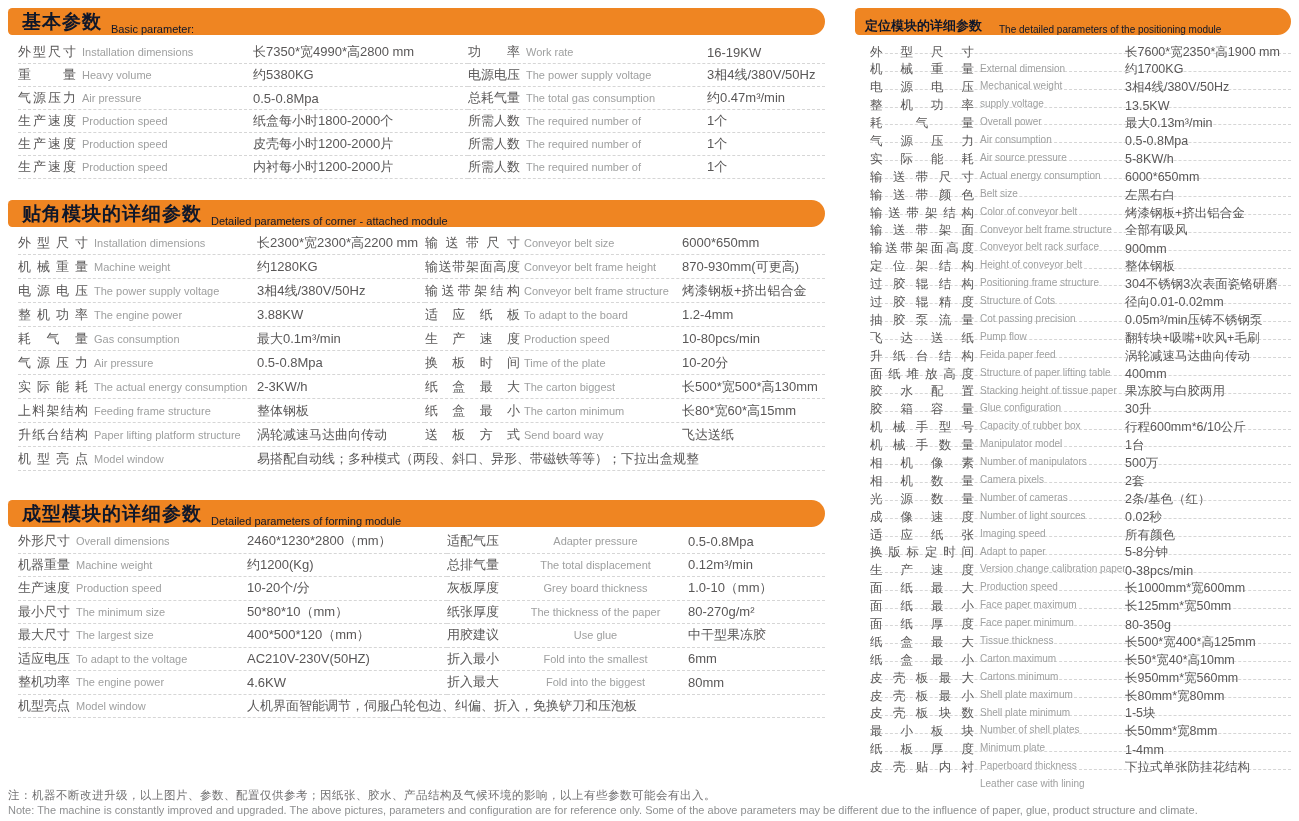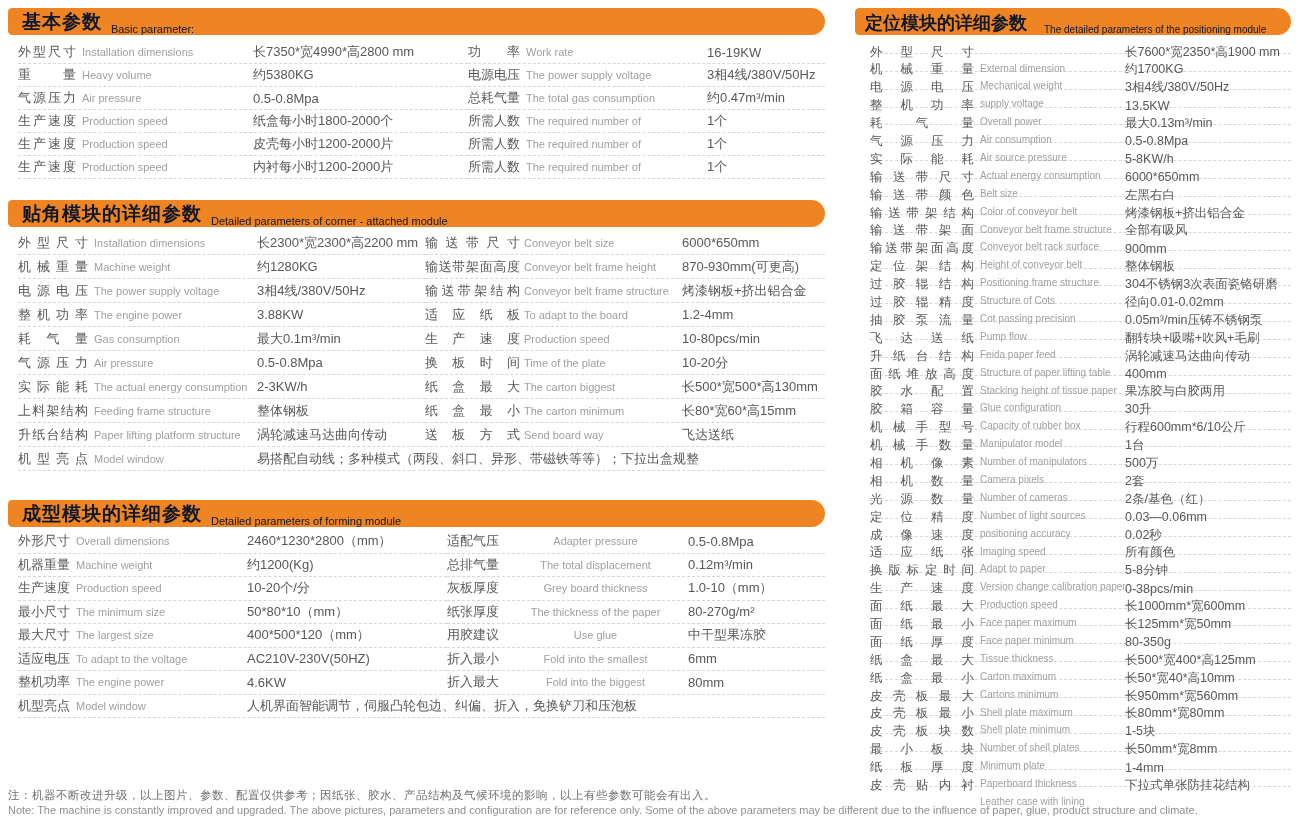--- a/index.html
+++ b/index.html
@@ -376,21 +376,21 @@
     <div class="row">
       <span class="cn">机型亮点</span>
       <span class="en">Model window</span>
       <span class="val">人机界面智能调节，伺服凸轮包边、纠偏、折入，免换铲刀和压泡板</span>
     </div>
   </div>
 </section>
 
 <section class="panel t4" style="left:855px;top:8px;width:436px;">
   <div class="hdr" style="padding:0 10px;">
-    <span class="t-cn" style="font-size:18px;letter-spacing:0;">定位模块的详细参数</span>
+    <span class="t-cn" style="font-size:13px;letter-spacing:0;">定位模块的详细参数</span>
     <span class="t-en" style="font-size:10px;margin-left:17px;">The detailed parameters of the positioning module</span>
   </div>
   <div class="rows">
 
       <div class="row">
         <span class="cn">外型尺寸</span>
         <span class="en">External dimension</span>
         <span class="val">长7600*宽2350*高1900 mm</span>
       </div>
 
@@ -537,25 +537,20 @@
         <span class="en">Number of cameras</span>
         <span class="val">2套</span>
       </div>
 
       <div class="row">
         <span class="cn">光源数量</span>
         <span class="en">Number of light sources</span>
         <span class="val">2条/基色（红）</span>
       </div>
 
-      <div class="row">
-        <span class="cn">定位精度</span>
-        <span class="en">positioning accuracy</span>
-        <span class="val">0.03—0.06mm</span>
-      </div>
 
       <div class="row">
         <span class="cn">成像速度</span>
         <span class="en">Imaging speed</span>
         <span class="val">0.02秒</span>
       </div>
 
       <div class="row">
         <span class="cn">适应纸张</span>
         <span class="en">Adapt to paper</span>

